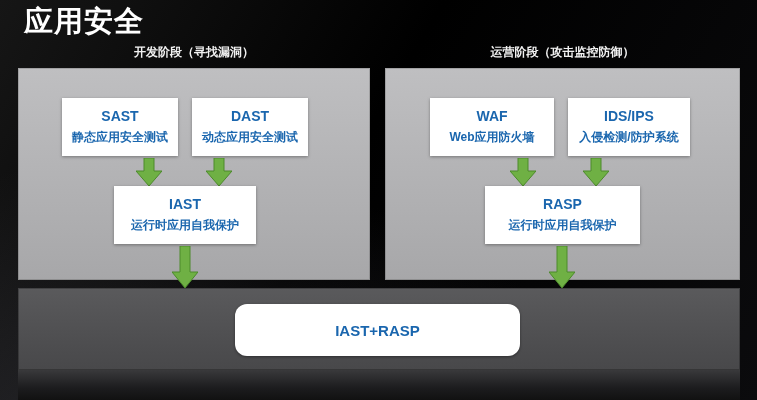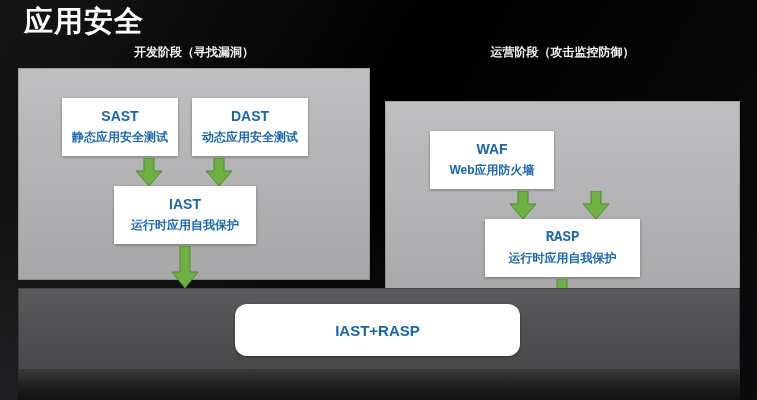--- a/index.html
+++ b/index.html
@@ -35,21 +35,21 @@
   .col-header.left  { left: 18px;  width: 352px; }
   .col-header.right { left: 385px; width: 355px; }
   .panel {
     position: absolute;
     top: 68px;
     height: 212px;
     background: linear-gradient(#bfbfc1, #a7a7a9);
     box-shadow: inset 0 0 0 1px rgba(0,0,0,0.15);
   }
   .panel.left  { left: 18px;  width: 352px; }
-  .panel.right { left: 385px; width: 355px; margin-top: 33px; }
+  .panel.right { left: 385px; width: 355px; }
   .node {
     position: absolute;
     background: #ffffff;
     box-shadow: 0 1px 3px rgba(0,0,0,0.35);
     display: flex;
     flex-direction: column;
     align-items: center;
     justify-content: center;
     gap: 5px;
     text-align: center;
@@ -141,33 +141,37 @@
     </div>
   </div>
 
   <div class="panel right">
 
     <div class="node" style="left:45px; top:30px; width:124px; height:58px;">
       <div class="node-title">WAF</div>
       <div class="node-sub">Web应用防火墙</div>
     </div>
 
+    <div class="node" style="left:183px; top:30px; width:122px; height:58px;">
+      <div class="node-title">IDS/IPS</div>
+      <div class="node-sub">入侵检测/防护系统</div>
+    </div>
 
     <div class="arrow" style="left:125px; top:90px;">
       <svg width="26" height="28" viewBox="0 0 26 28">
         <polygon points="8,0 18,0 18,13 26,13 13,28 0,13 8,13" fill="#6fb044" stroke="#4c8a2b" stroke-width="1"></polygon>
       </svg>
     </div>
     <div class="arrow" style="left:198px; top:90px;">
       <svg width="26" height="28" viewBox="0 0 26 28">
         <polygon points="8,0 18,0 18,13 26,13 13,28 0,13 8,13" fill="#6fb044" stroke="#4c8a2b" stroke-width="1"></polygon>
       </svg>
     </div>
 
-    <div class="node" style="left:100px; top:118px; width:155px; height:58px;font-family:Liberation Mono, monospace;">
+    <div class="node" style="left:100px; top:118px; width:155px; height:58px;">
       <div class="node-title">RASP</div>
       <div class="node-sub">运行时应用自我保护</div>
     </div>
 
     <div class="arrow" style="left:164px; top:178px;">
       <svg width="26" height="42" viewBox="0 0 26 42">
         <polygon points="8,0 18,0 18,26 26,26 13,42 0,26 8,26" fill="#6fb044" stroke="#4c8a2b" stroke-width="1"></polygon>
       </svg>
     </div>
   </div>

